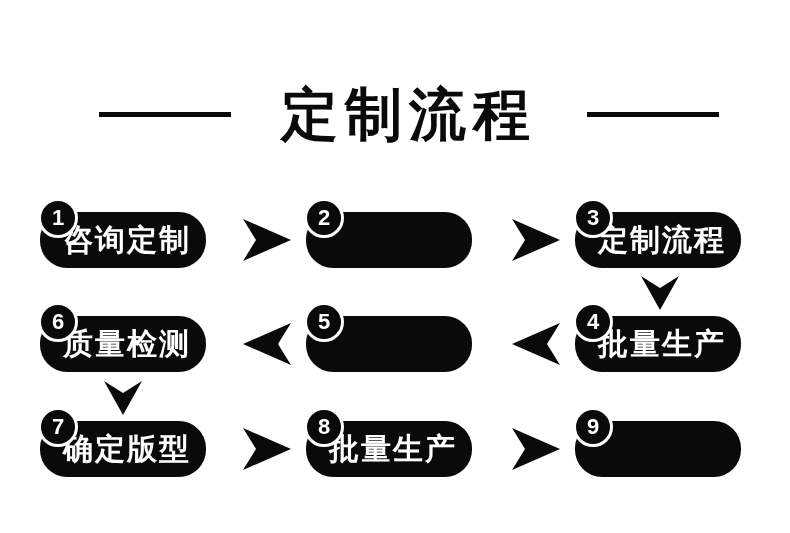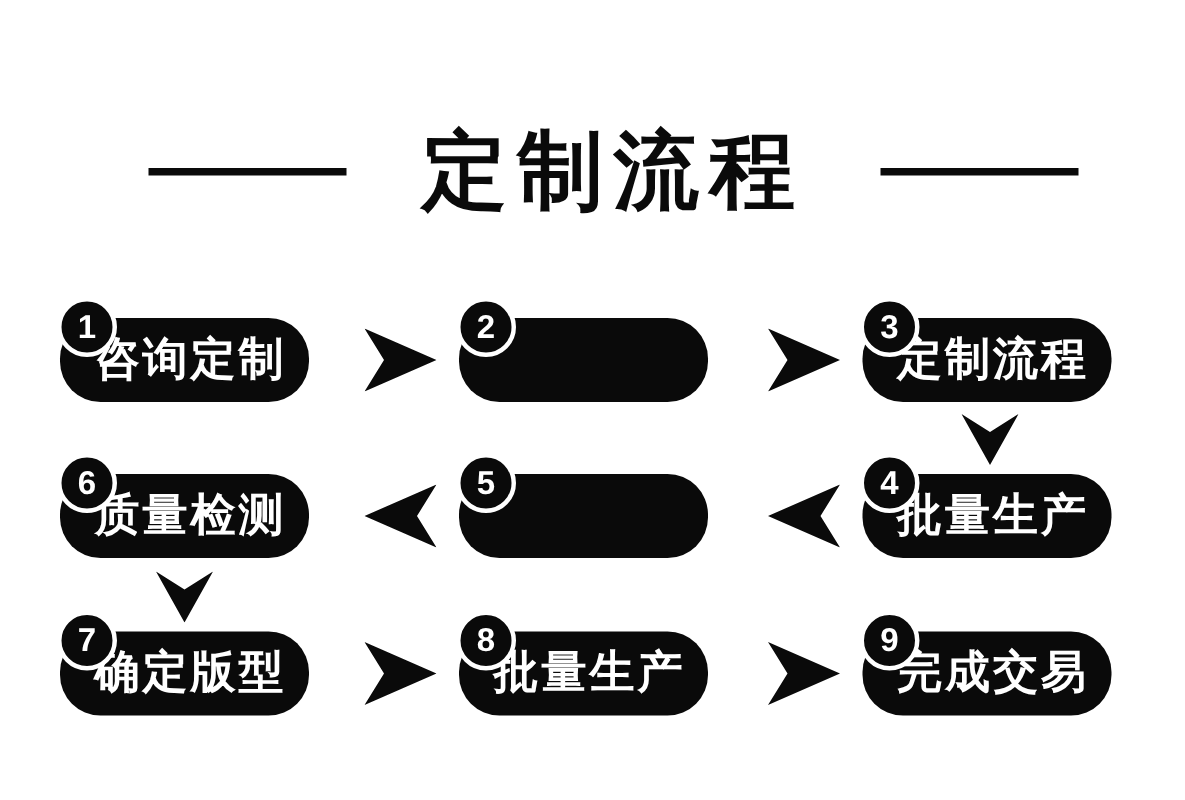--- a/index.html
+++ b/index.html
@@ -150,16 +150,15 @@
   </div>
   <div class="arrow ax2 ay3">
     <svg viewBox="0 0 48 42" width="48" height="42">
         <polygon points="0,0 48,21 0,42 13,21"></polygon>
       </svg>
   </div>
   <div class="step c3 r3">
     <span class="badge">
         <span class="badge-num">9</span>
       </span>
-    <span class="step-label">完成交易</span>
   </div>
 
 </div>
 
 </body></html>

